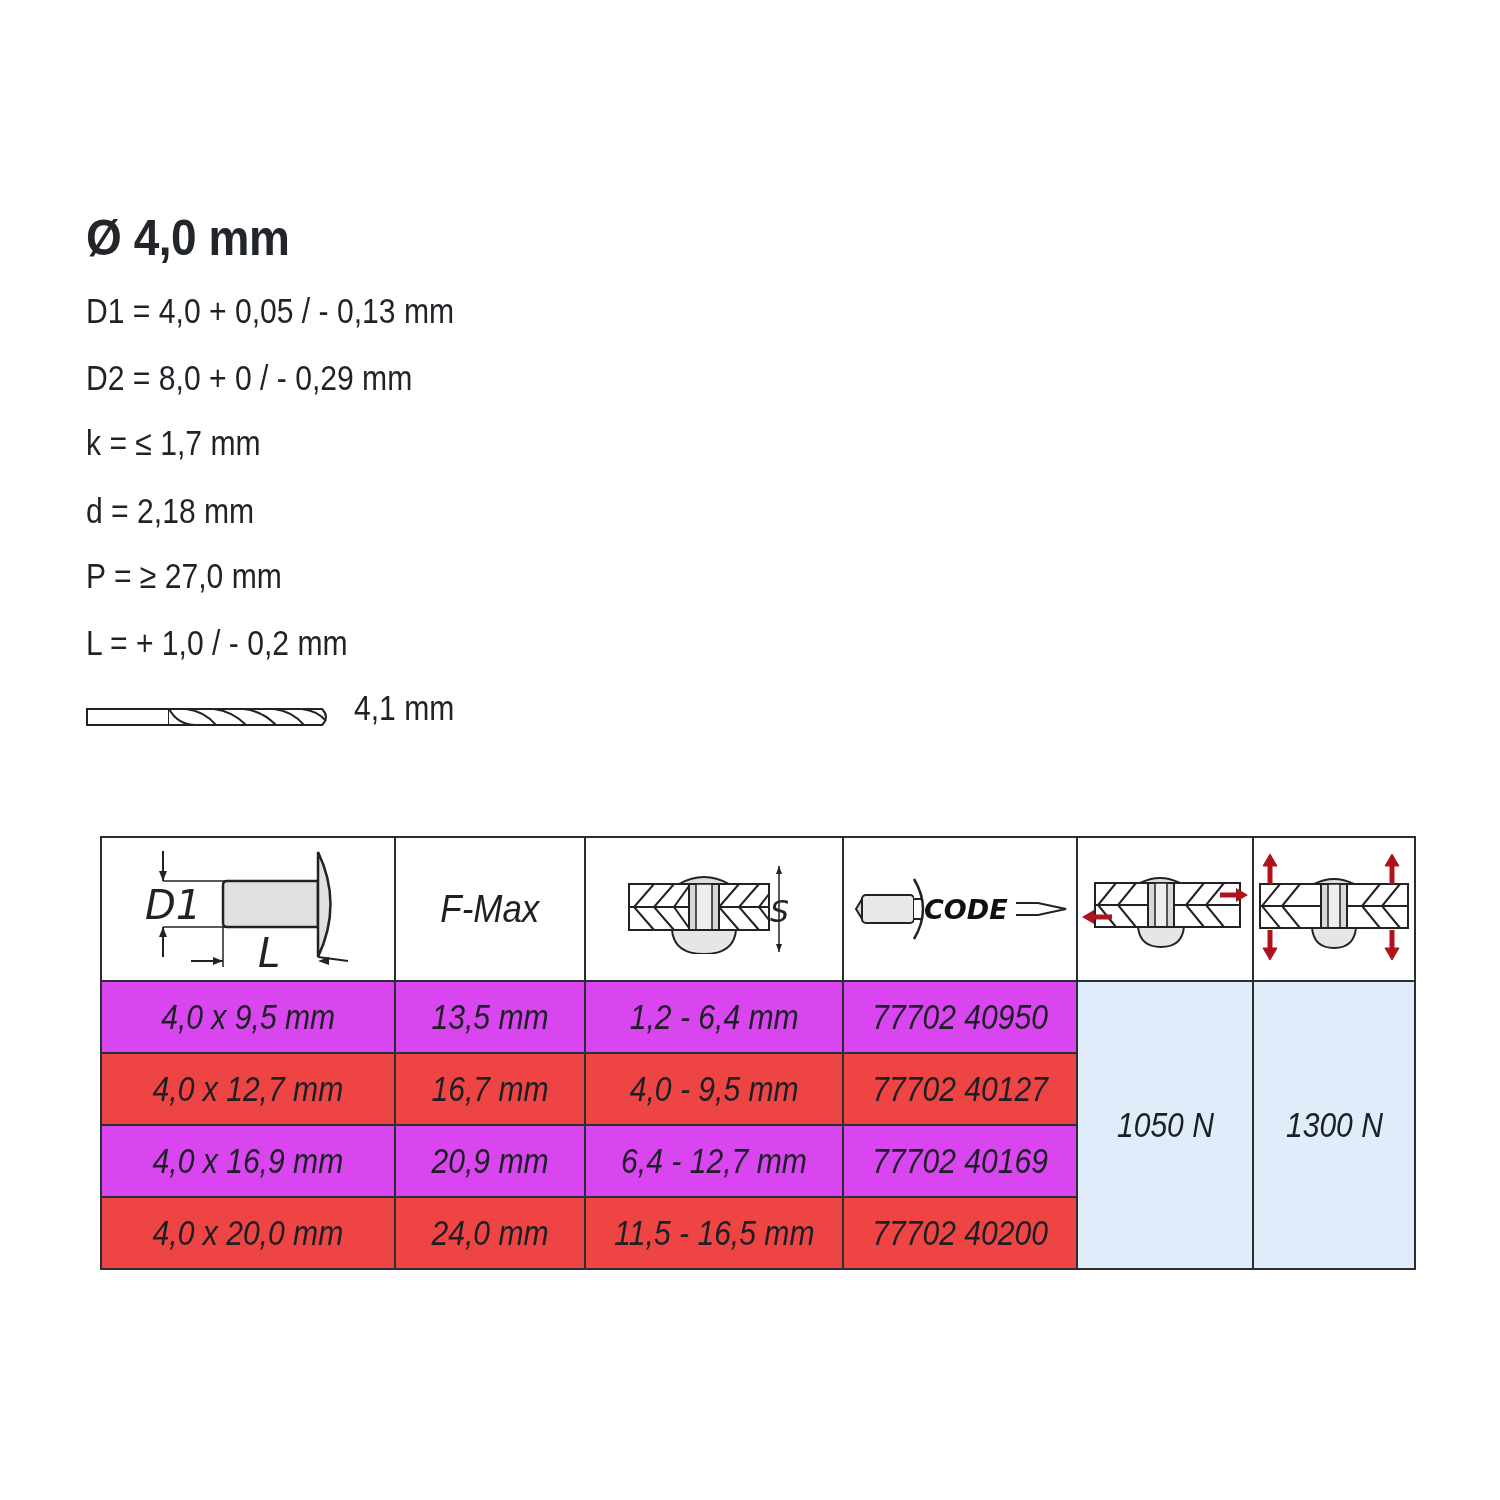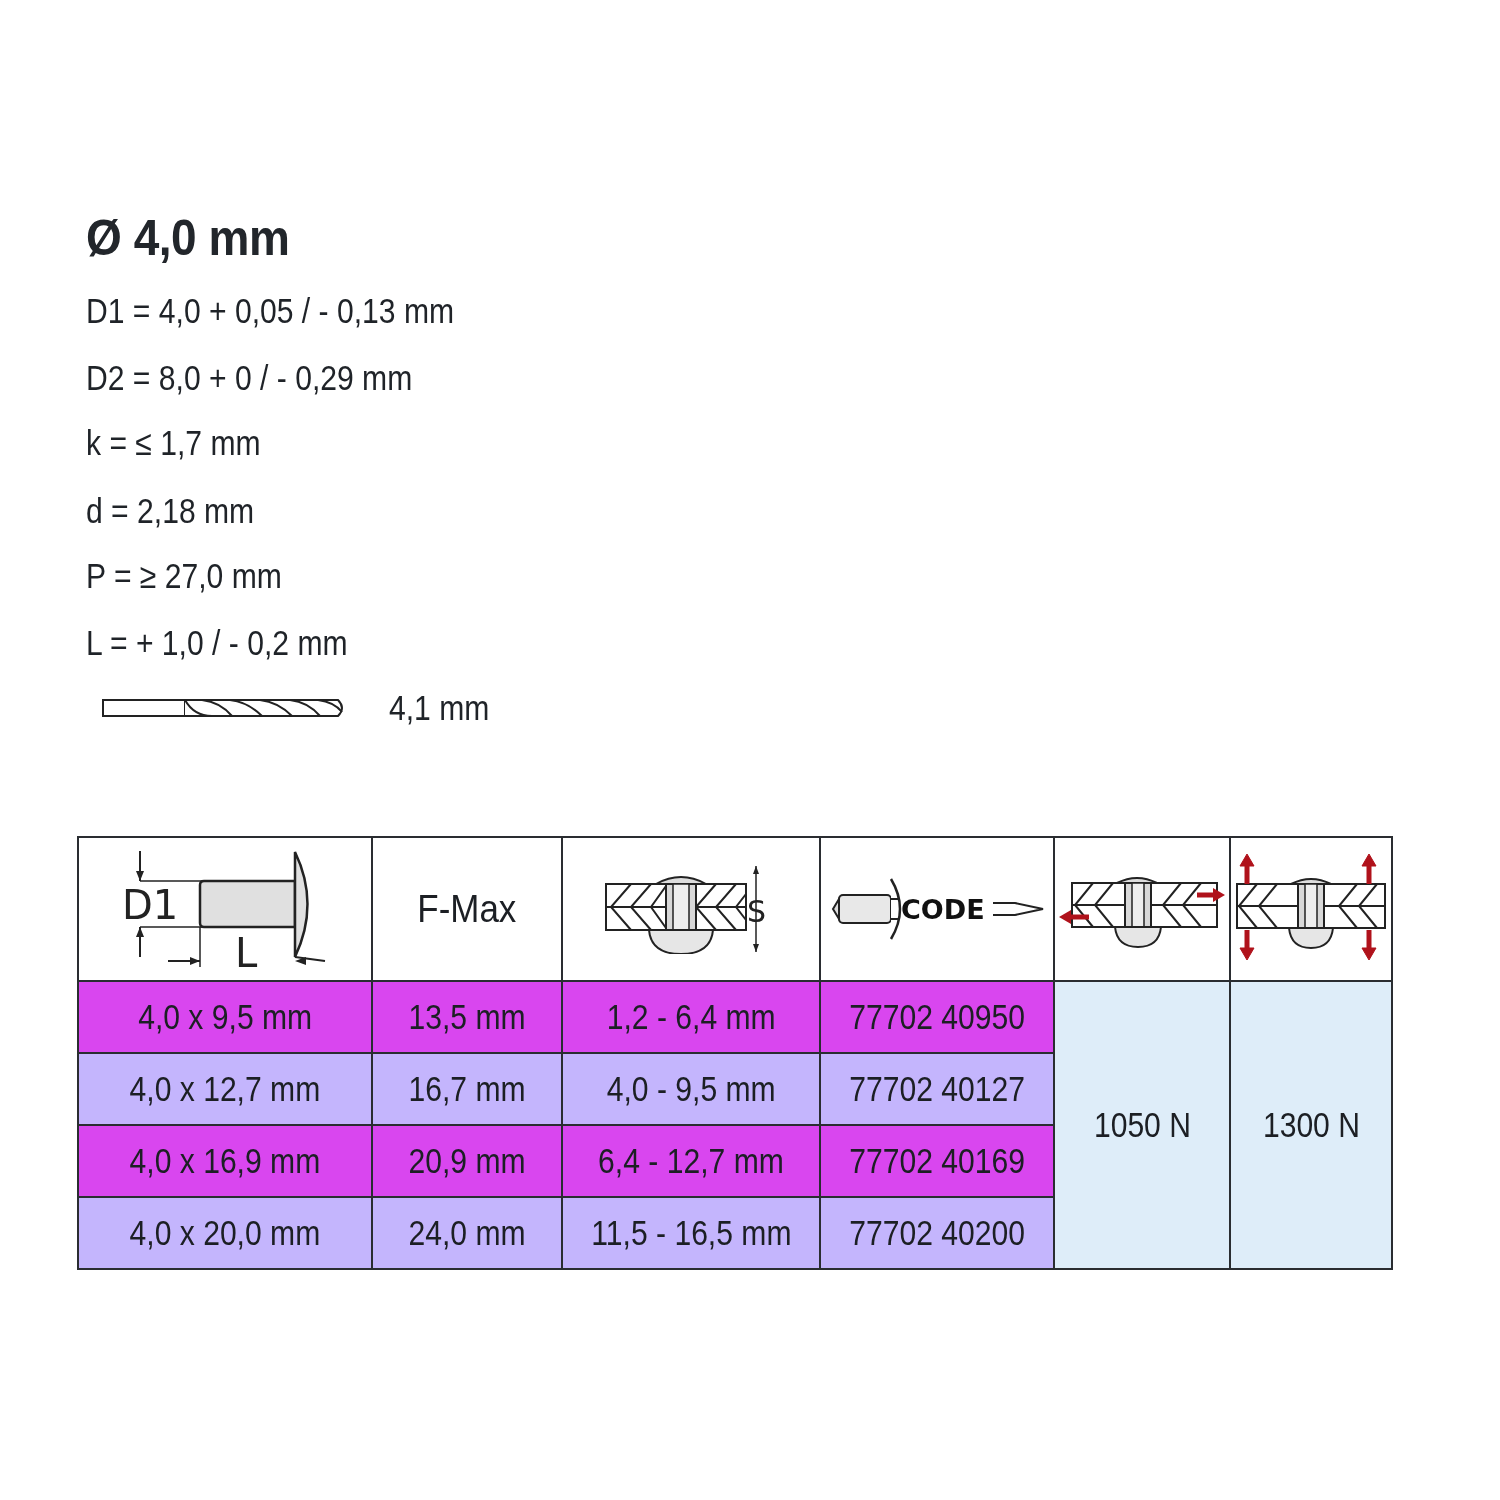--- a/index.html
+++ b/index.html
@@ -36,62 +36,62 @@
       left: 0;
       font-size: 35px;
       line-height: 40px;
       color: #1f2328;
       white-space: nowrap;
       transform: scaleX(0.86);
       transform-origin: left center;
     }
     .drill {
       position: absolute;
-      left: 16px;
+      left: 0;
       top: 480px;
       display: flex;
-      align-items: center;
-      gap: 19px;
+      align-items: flex-end;
     }
     .drill svg { display: block; }
     .drill-label {
       font-size: 35px;
       line-height: 40px;
       margin-left: 22px;
       color: #1f2328;
       transform: scaleX(0.86);
       transform-origin: left center;
       white-space: nowrap;
     }
 
     table.rivets {
       position: absolute;
-      left: 77px;
+      left: 100px;
       top: 836px;
       border-collapse: collapse;
       table-layout: fixed;
+      font-style: italic;
     }
     table.rivets td, table.rivets th {
       border: 2px solid #2a2d31;
       padding: 0;
       text-align: center;
       vertical-align: middle;
       font-weight: normal;
       font-size: 35px;
       color: #1c1f24;
     }
     table.rivets thead th {
       height: 142px;
       background: #ffffff;
     }
     table.rivets tbody td {
       height: 70px;
     }
     tr.shade td.cell { background: #d946ef; }
-    tr.plain td.cell { background: #c4b5fd; }
+    tr.plain td.cell { background: #ef4444; }
     td.merged { background: #deedf9 !important; }
     .cell-text {
       display: inline-block;
       transform: scaleX(0.86);
       white-space: nowrap;
     }
     .hdr-text {
       display: inline-block;
       font-size: 38px;
       transform: scaleX(0.92);

